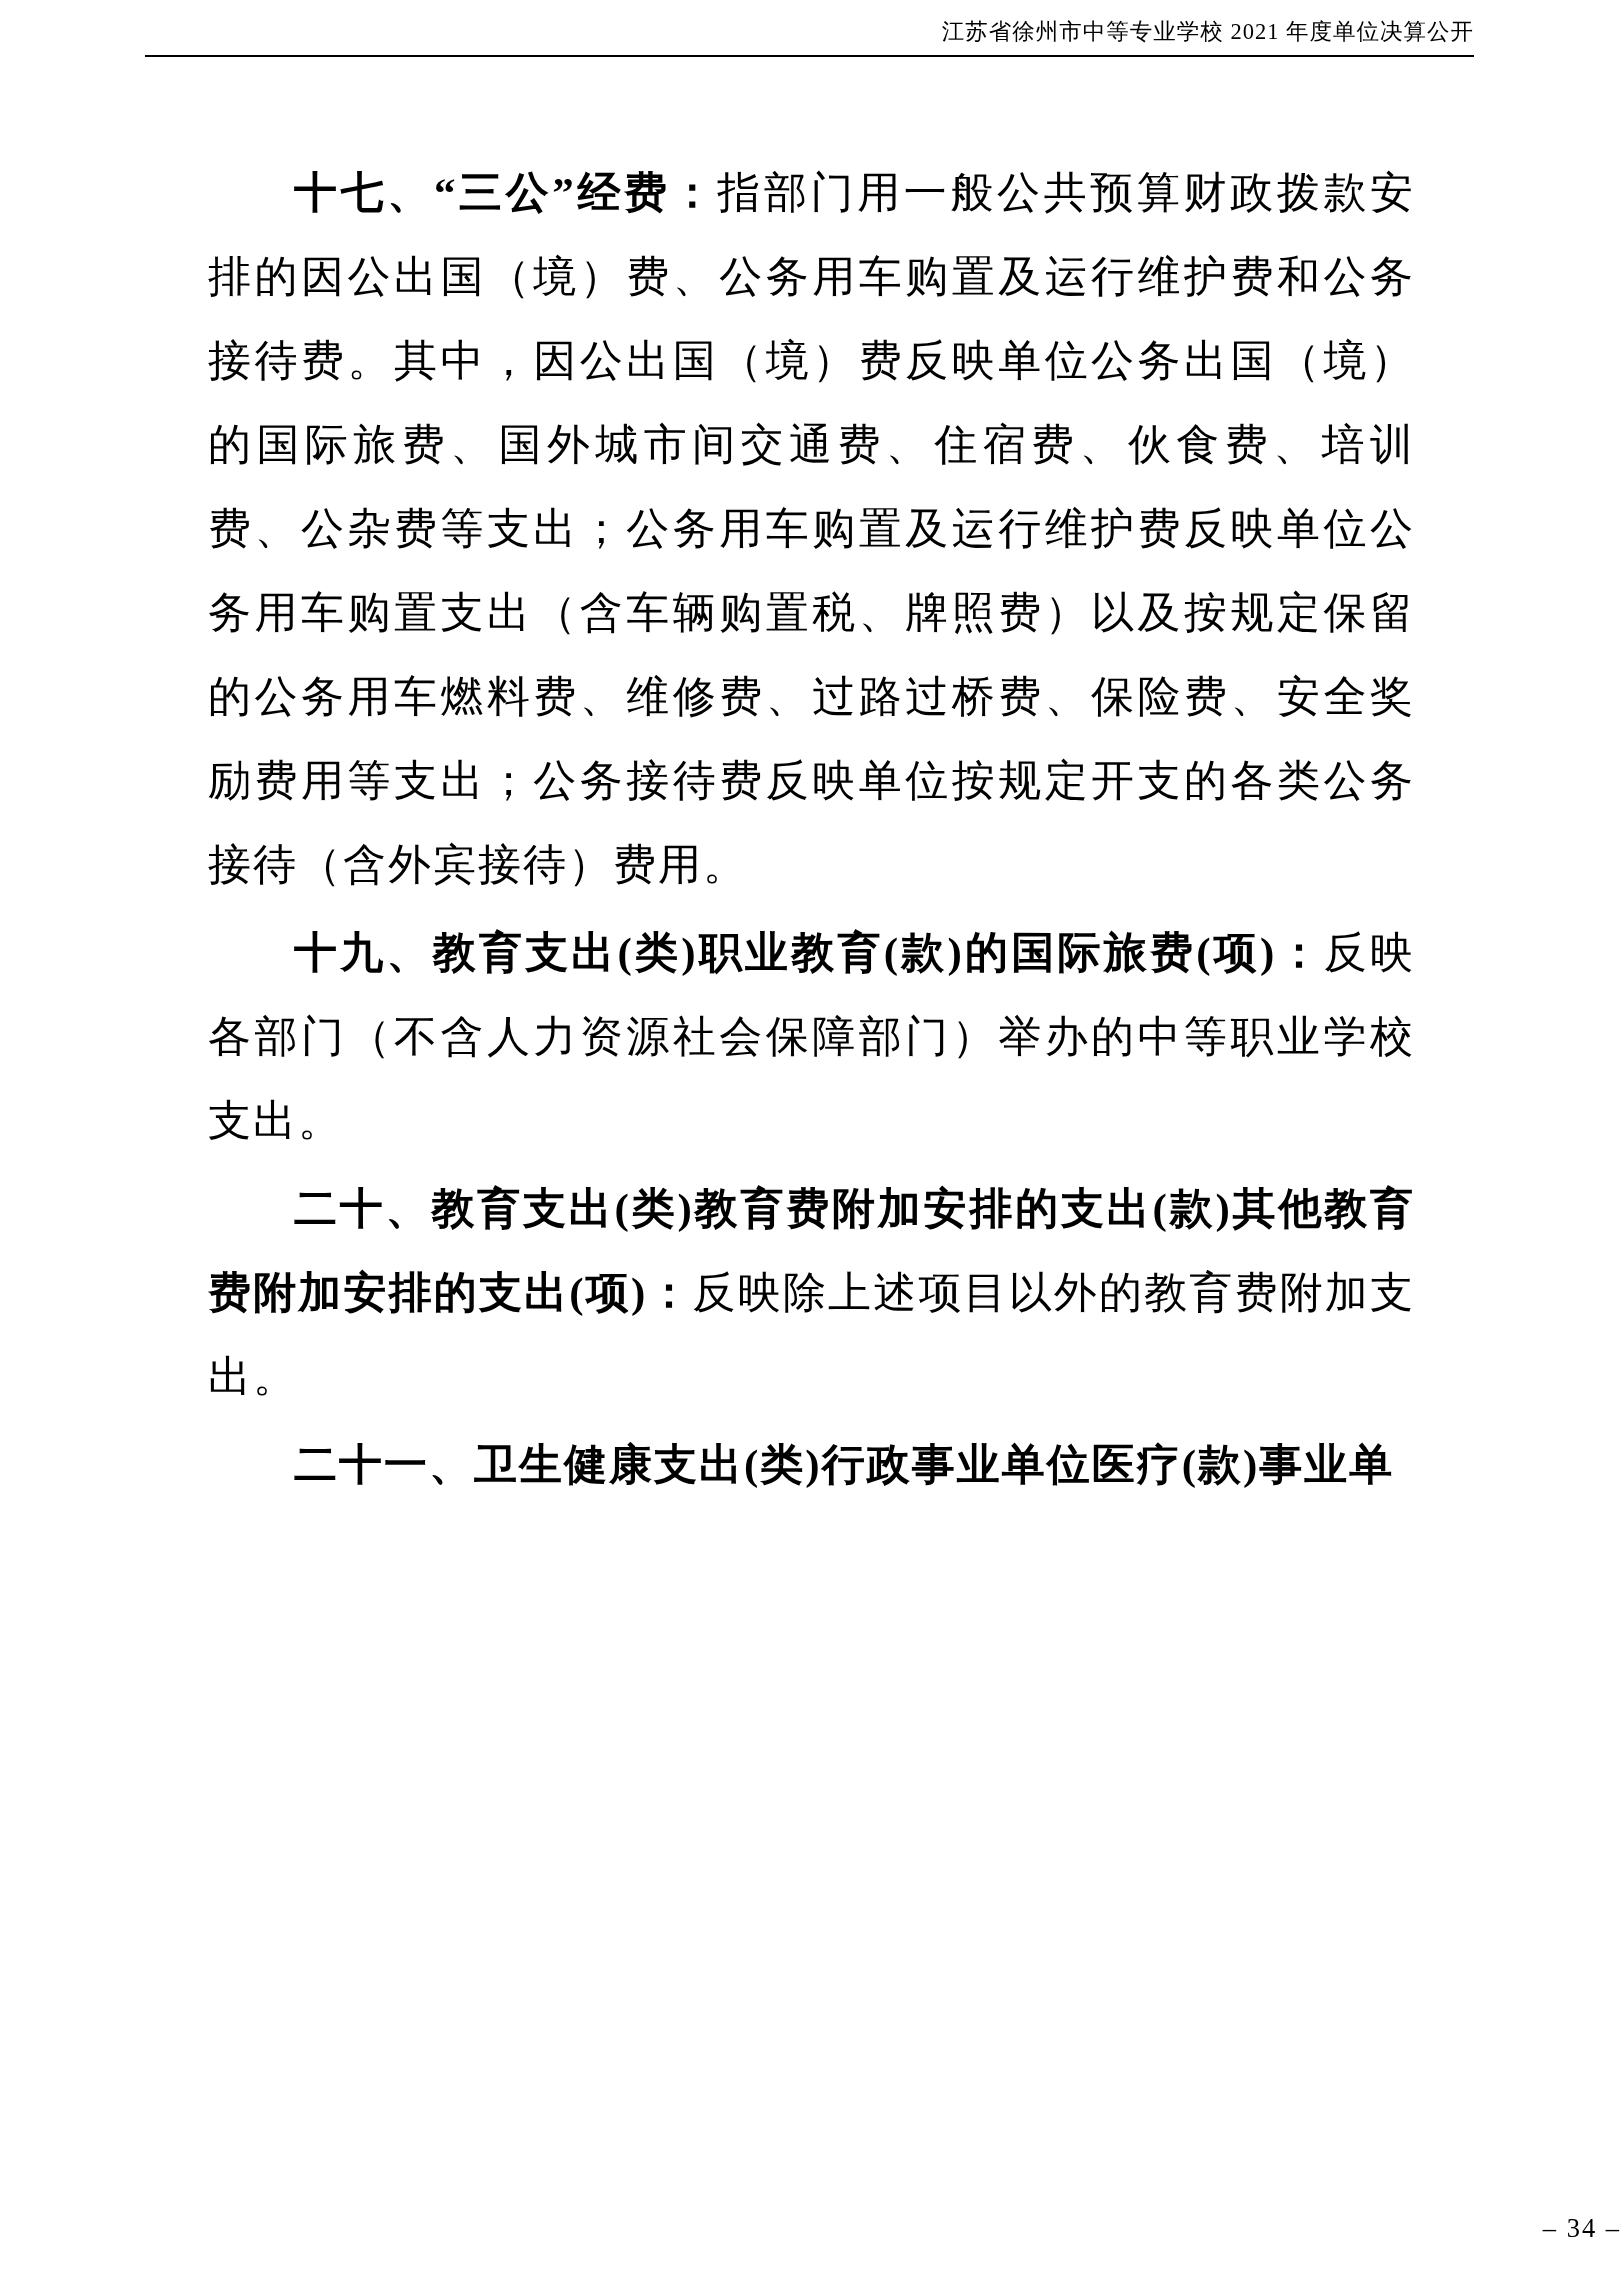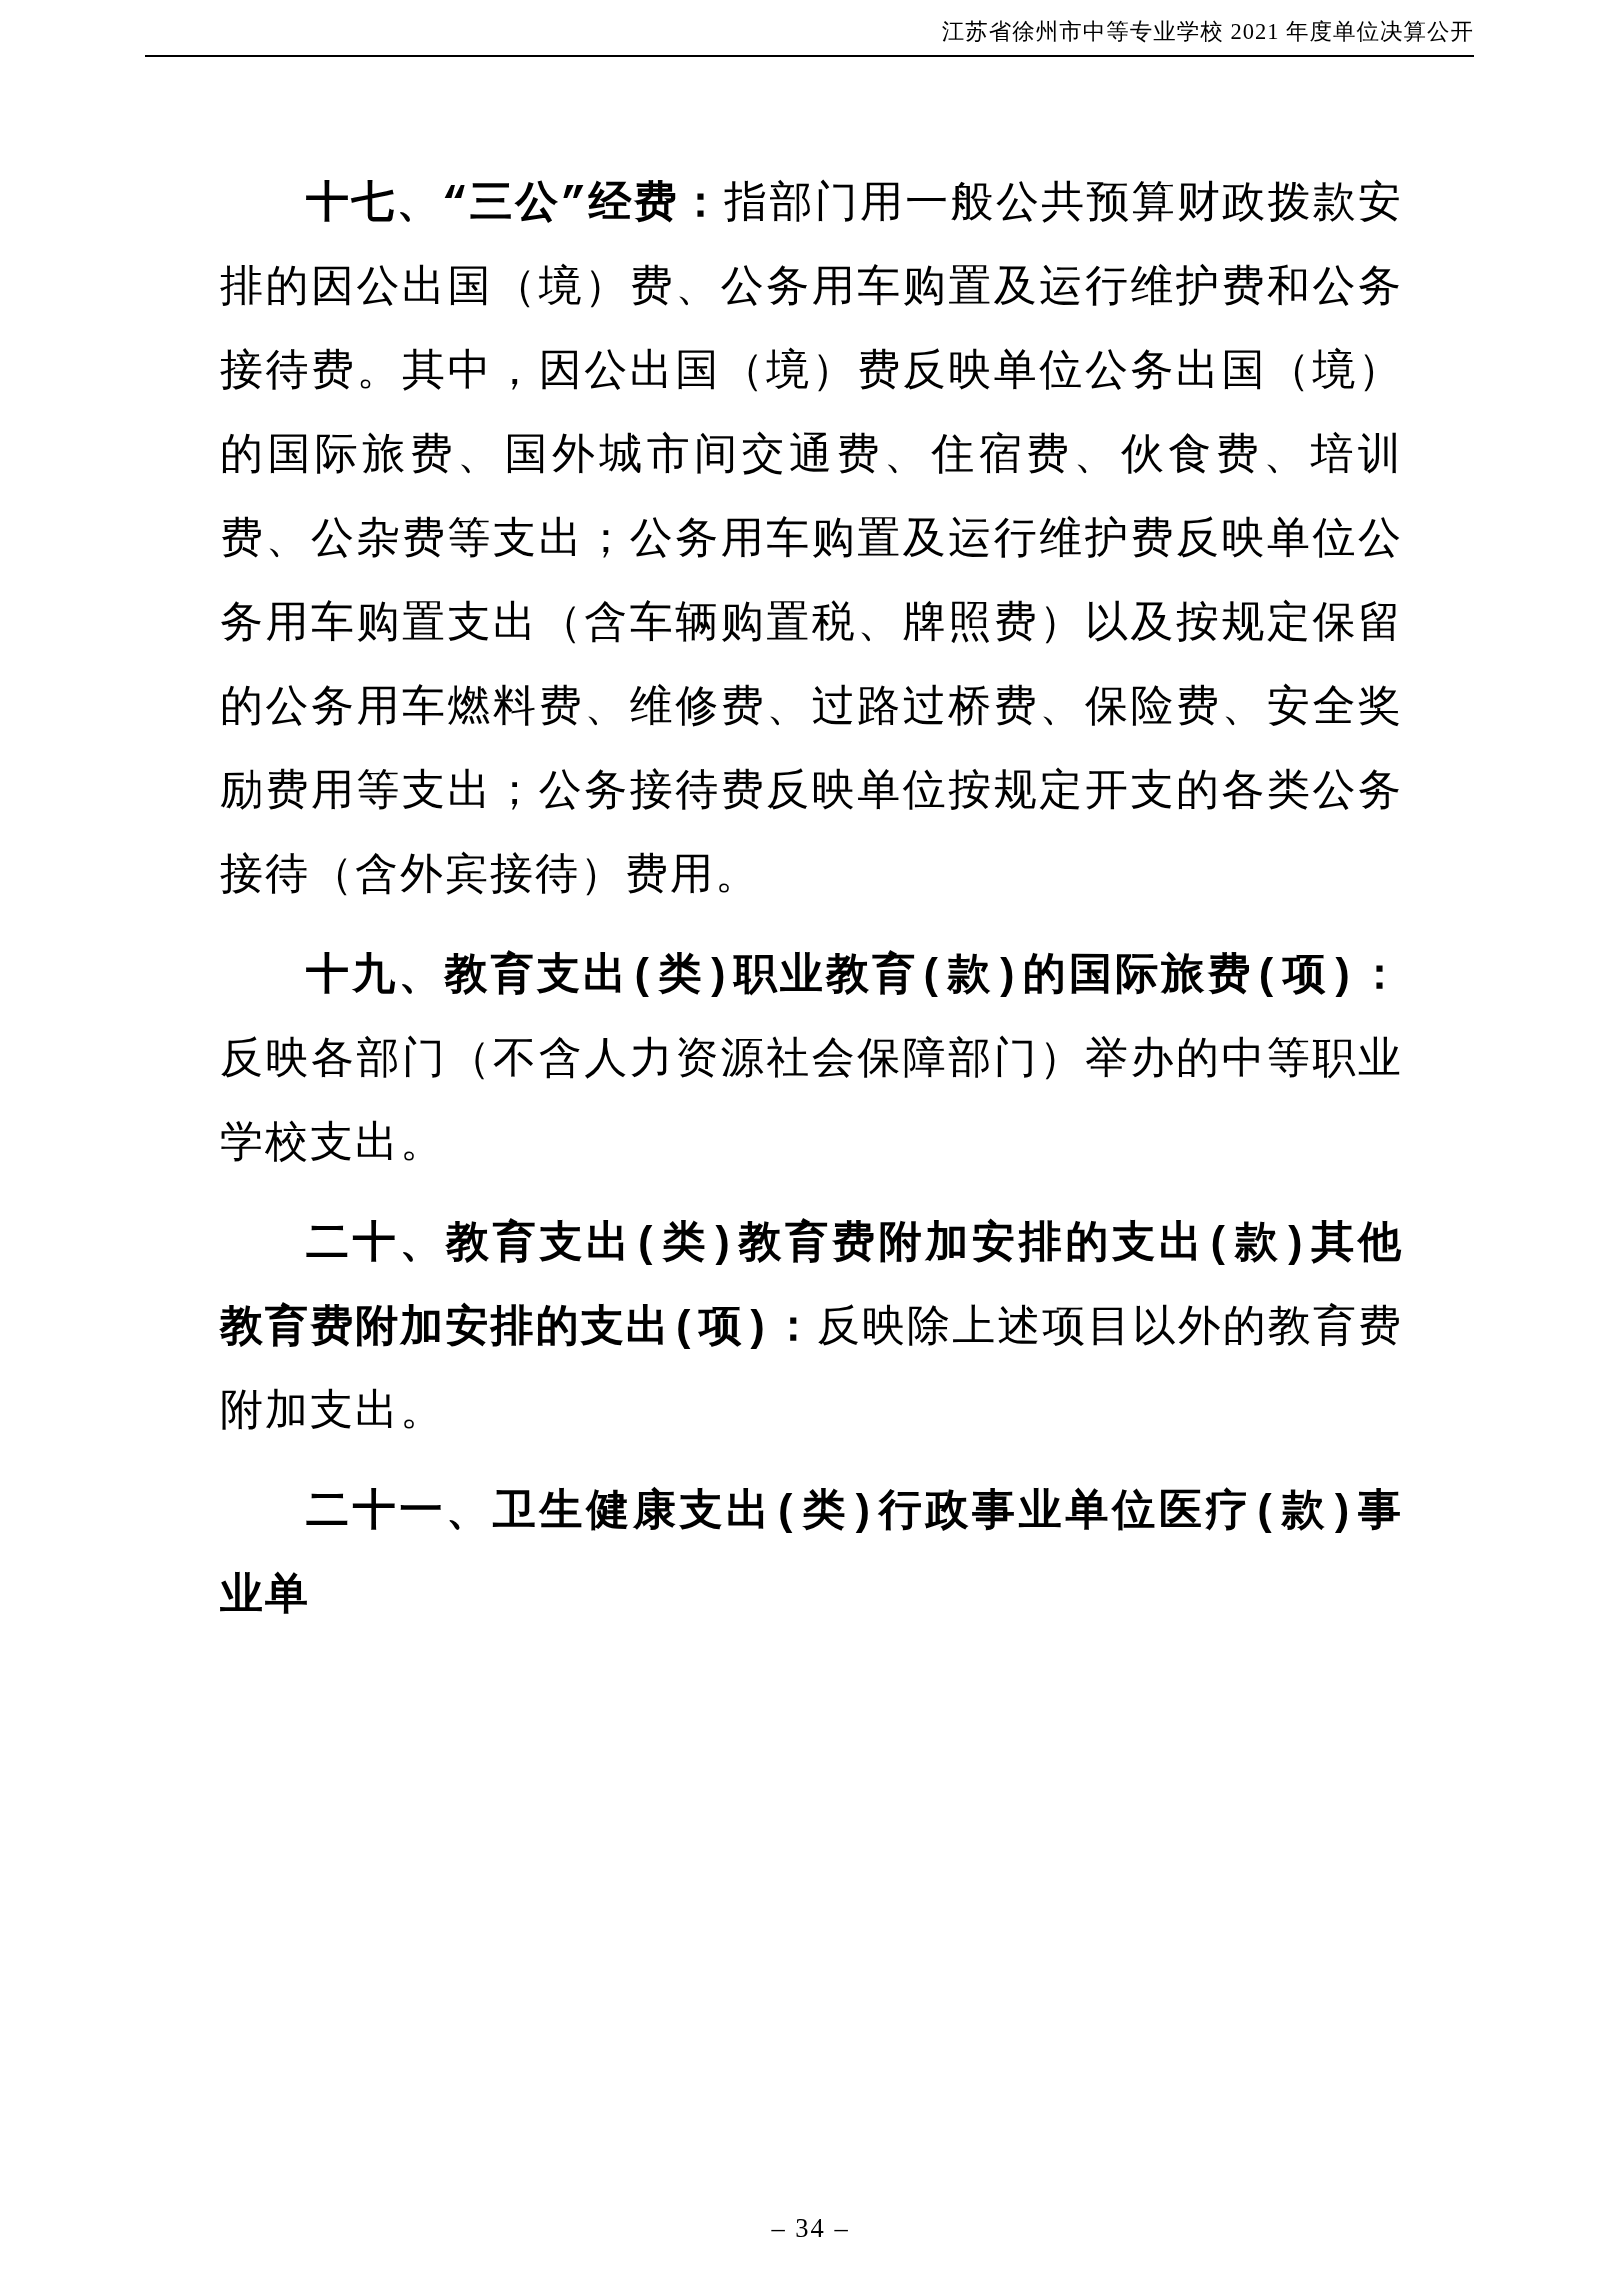--- a/index.html
+++ b/index.html
@@ -40,33 +40,32 @@
     left: 204px;
     top: 147px;
     width: 1215px;
     font-size: 43px;
     line-height: 84px;
     text-align: justify;
     text-justify: inter-ideograph;
     letter-spacing: 2px;
   }
   .content p {
-    margin: 16px;
+    margin: 4px;
     text-indent: 86px;
-    font-family: Liberation Mono, monospace;
   }
   .lead {
     font-weight: bold;
   }
   .page-footer {
     position: absolute;
     left: 0;
     top: 2213px;
     width: 100%;
-    text-align: center;
+    text-align: right;
     font-size: 26.5px;
     letter-spacing: 2px;
   }
 </style>
 </head>
 <body>
 
 <div class="page">
 
   <div class="doc-header">

